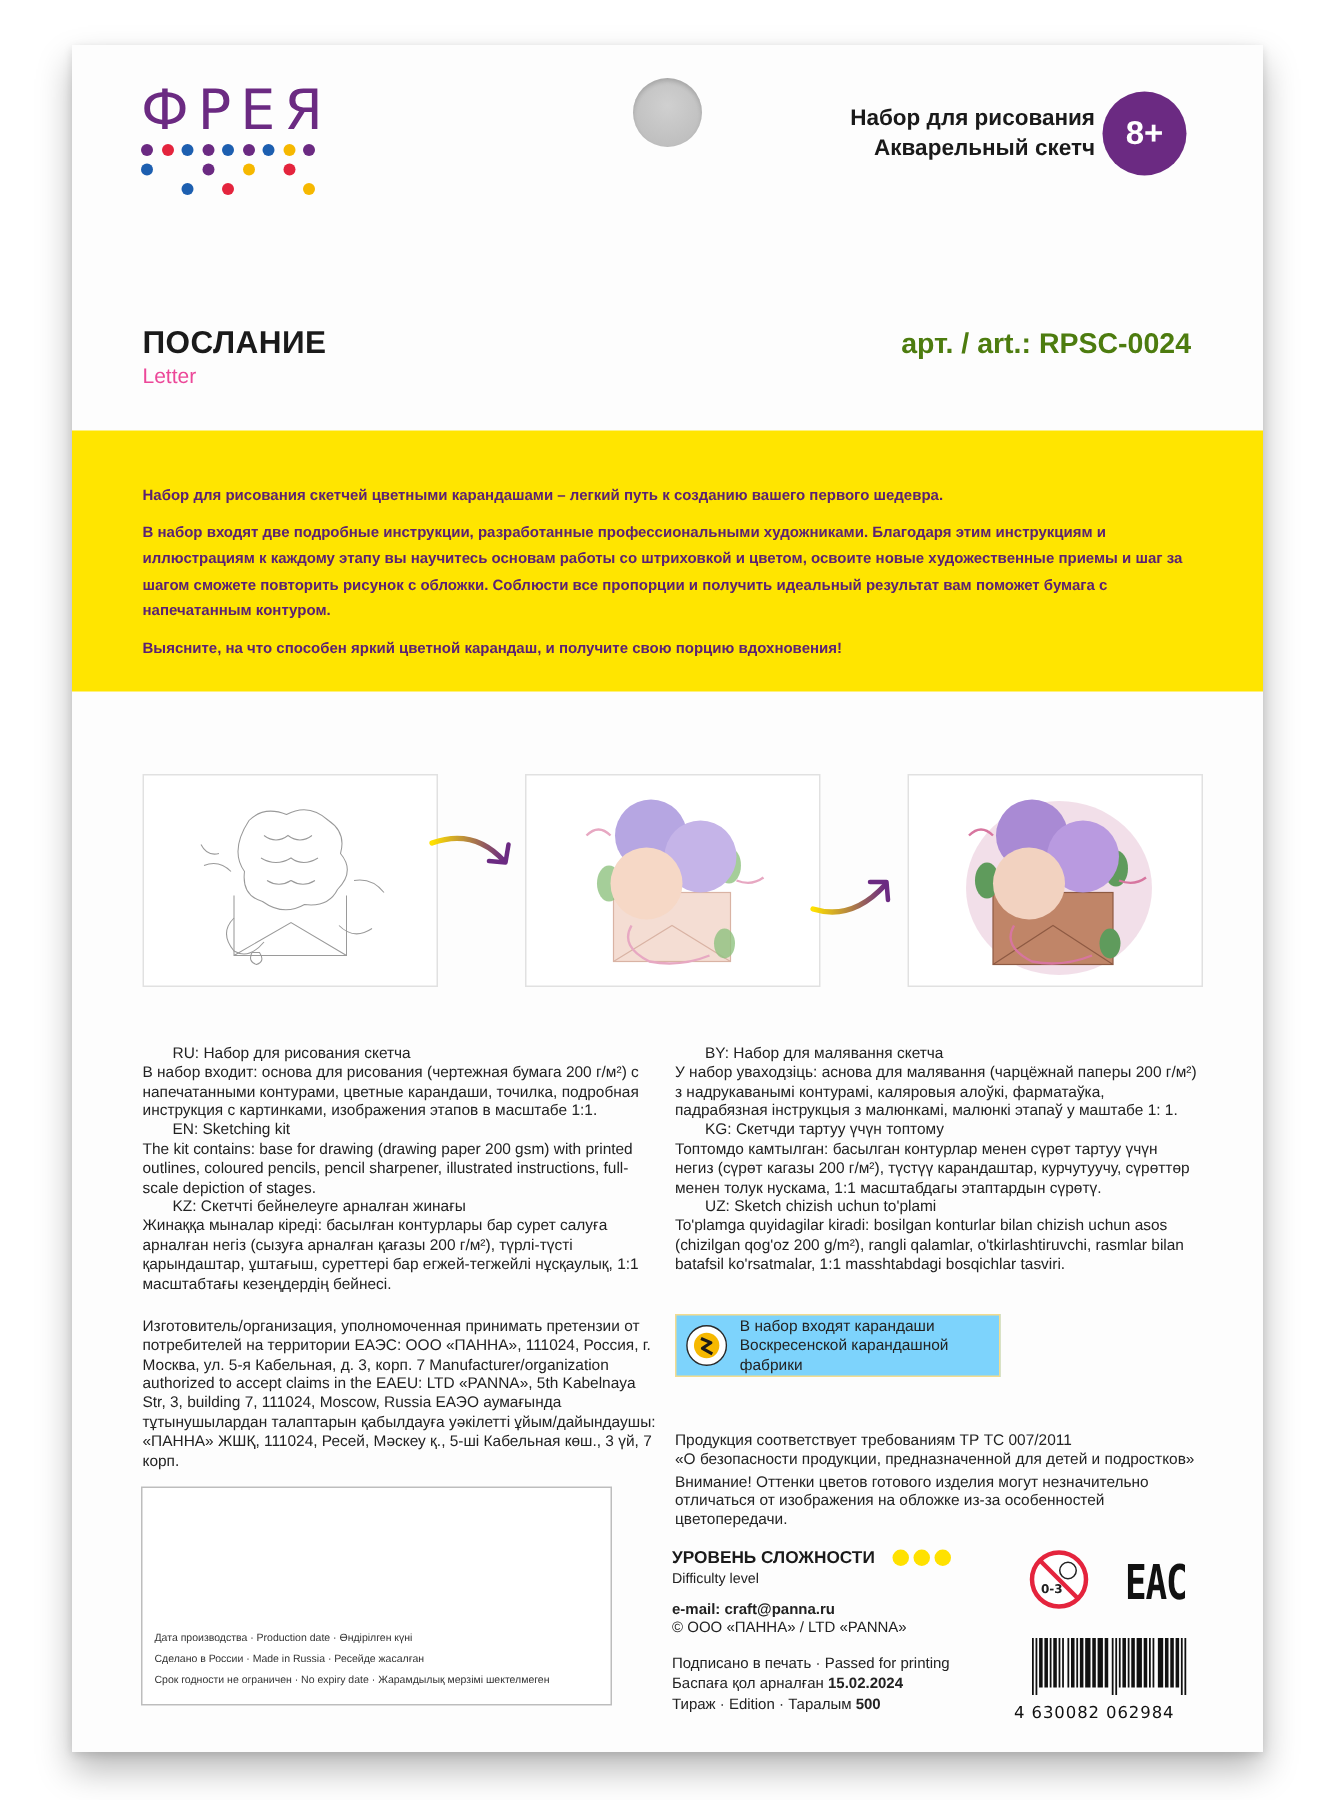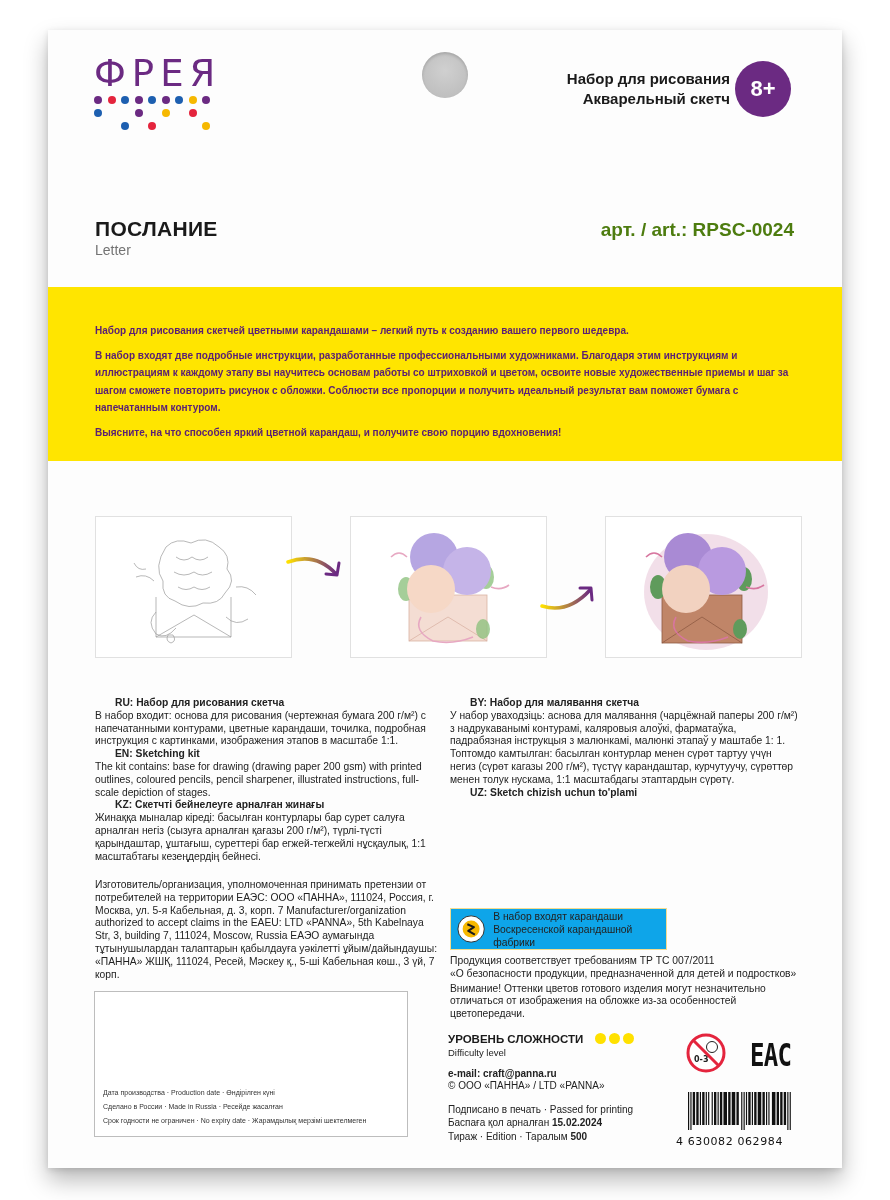--- a/index.html
+++ b/index.html
@@ -23,37 +23,37 @@
     }
     .dots { position: relative; width: 140px; height: 40px; margin-top: 2px; }
     .dot { position: absolute; width: 8px; height: 8px; border-radius: 50%; }
 
     .header-right { position: absolute; right: 160px; top: 69px; text-align: right; font-weight: bold; font-size: 15px; line-height: 20px; color: #1a1a1a; }
     .age-badge {
       position: absolute; left: 735px; top: 61px; width: 56px; height: 56px; border-radius: 50%;
       background: #6b2a82; color: #fff; font-weight: bold; font-size: 22px; display: flex; align-items: center; justify-content: center;
     }
     .title { position: absolute; left: 95px; top: 217px; font-weight: bold; font-size: 21px; color: #1a1a1a; letter-spacing: 0.3px; }
-    .subtitle { position: absolute; left: 95px; top: 242px; font-size: 14px; color: #737373; }
+    .subtitle { position: absolute; left: 95px; top: 242px; font-size: 14px; color: #ec4899; }
     .article { position: absolute; right: 96px; top: 219px; font-weight: bold; font-size: 19px; color: #4d7c0f; }
 
     .yellow-band {
       position: absolute; left: 48px; top: 287px; width: 794px; height: 174px; background: #ffe500;
     }
     .yellow-text { position: absolute; left: 95px; top: 322px; width: 705px; font-size: 10px; line-height: 17.5px; font-weight: bold; color: #5b2173; }
     .yellow-text p { margin: 0 0 7px 0; }
 
     .stage { position: absolute; top: 516px; width: 195px; height: 140px; border: 1px solid #e1e1e1; background: #fff; overflow: hidden; }
     .arrow { position: absolute; }
 
     .col { position: absolute; font-size: 10.3px; line-height: 12.8px; color: #222; }
-    .col b { font-weight: bold; padding-left: 20px; }
+    .col b { font-weight: normal; padding-left: 20px; }
     .col p { margin: 0; }
     .cert-box {
-      position: absolute; left: 450px; top: 908px; width: 215px; height: 40px; border: 1px solid #f3dc8f; background: #0ea5e9;
+      position: absolute; left: 450px; top: 876px; width: 215px; height: 40px; border: 1px solid #f3dc8f; background: #7dd3fc;
       display: flex; align-items: center;
     }
     .cert-logo { width: 30px; height: 30px; margin: 0 8px 0 6px; }
     .cert-text { font-size: 10.3px; line-height: 13px; color: #222; }
     .date-box { position: absolute; left: 94px; top: 991px; width: 312px; height: 144px; border: 1px solid #bdbdbd; background: #fff; }
     .date-lines { position: absolute; left: 8px; bottom: 8px; font-size: 7px; line-height: 14px; color: #333; }
 
     .difficulty-title { position: absolute; left: 448px; top: 1033px; font-weight: bold; font-size: 11.5px; color: #1a1a1a; }
     .difficulty-dot { position: absolute; top: 1033px; width: 11px; height: 11px; border-radius: 50%; background: #ffe100; }
     .small { position: absolute; font-size: 10px; line-height: 12.5px; color: #222; }
@@ -175,22 +175,24 @@
   <p>В набор входит: основа для рисования (чертежная бумага 200 г/м²) с напечатанными контурами, цветные карандаши, точилка, подробная инструкция с картинками, изображения этапов в масштабе 1:1.</p>
   <p><b>EN: Sketching kit</b></p>
   <p>The kit contains: base for drawing (drawing paper 200 gsm) with printed outlines, coloured pencils, pencil sharpener, illustrated instructions, full-scale depiction of stages.</p>
   <p><b>KZ: Скетчті бейнелеуге арналған жинағы</b></p>
   <p>Жинаққа мыналар кіреді: басылған контурлары бар сурет салуға арналған негіз (сызуға арналған қағазы 200 г/м²), түрлі-түсті қарындаштар, ұштағыш, суреттері бар егжей-тегжейлі нұсқаулық, 1:1 масштабтағы кезеңдердің бейнесі.</p>
 </div>
 
 <div class="col" style="left:450px; top:697px; width:350px;">
   <p><b>BY: Набор для малявання скетча</b></p>
   <p>У набор уваходзіць: аснова для малявання (чарцёжнай паперы 200 г/м²) з надрукаванымі контурамі, каляровыя алоўкі, фарматаўка, падрабязная інструкцыя з малюнкамі, малюнкі этапаў у маштабе 1: 1.</p>
+  <p><b>KG: Скетчди тартуу үчүн топтому</b></p>
   <p>Топтомдо камтылган: басылган контурлар менен сүрөт тартуу үчүн негиз (сүрөт кагазы 200 г/м²), түстүү карандаштар, курчутуучу, сүрөттөр менен толук нускама, 1:1 масштабдагы этаптардын сүрөтү.</p>
   <p><b>UZ: Sketch chizish uchun to'plami</b></p>
+  <p>To'plamga quyidagilar kiradi: bosilgan konturlar bilan chizish uchun asos (chizilgan qog'oz 200 g/m²), rangli qalamlar, o'tkirlashtiruvchi, rasmlar bilan batafsil ko'rsatmalar, 1:1 masshtabdagi bosqichlar tasviri.</p>
 </div>
 
 <div class="col" style="left:95px; top:879px; width:345px;">Изготовитель/организация, уполномоченная принимать претензии от потребителей на территории ЕАЭС: ООО «ПАННА», 111024, Россия, г. Москва, ул. 5-я Кабельная, д. 3, корп. 7 Manufacturer/organization authorized to accept claims in the EAEU: LTD «PANNA», 5th Kabelnaya Str, 3, building 7, 111024, Moscow, Russia ЕАЭО аумағында тұтынушылардан талаптарын қабылдауға уәкілетті ұйым/дайындаушы: «ПАННА» ЖШҚ, 111024, Ресей, Мәскеу қ., 5-ші Кабельная көш., 3 үй, 7 корп.</div>
 
 <div class="cert-box">
   <svg class="cert-logo" viewBox="0 0 30 30">
     <circle cx="15" cy="15" r="14" fill="#fff" stroke="#2a2a2a" stroke-width="1"></circle>
     <circle cx="15" cy="15" r="9" fill="#f6b800"></circle>
     <path d="M11 10 L18 13 L12 17 L19 21" fill="none" stroke="#1a1a1a" stroke-width="2.2" stroke-linejoin="round"></path>
   </svg>

